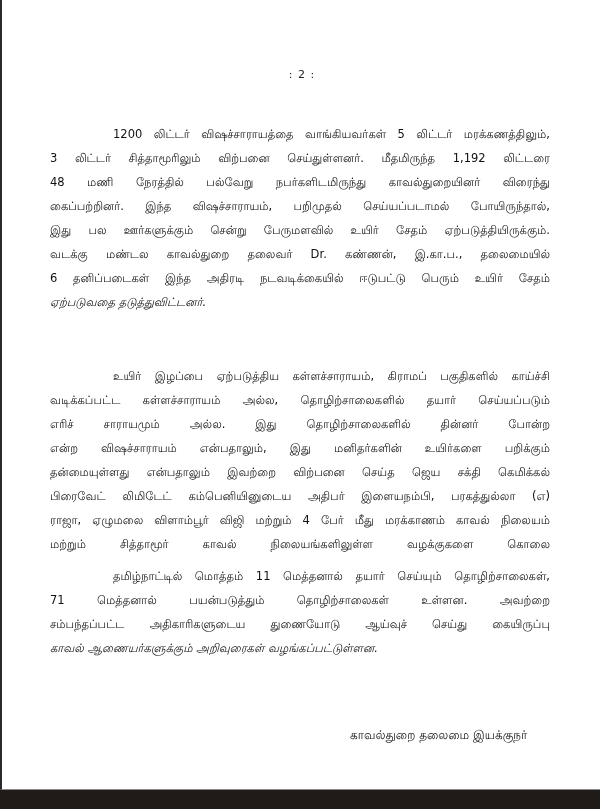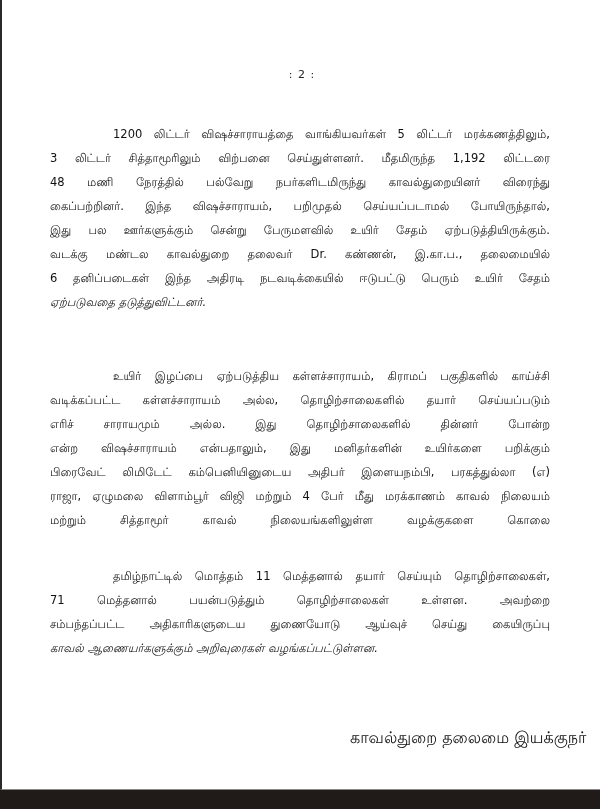--- a/index.html
+++ b/index.html
@@ -66,21 +66,21 @@
       padding-left: 63px;
     }
     .p1 { top: 122px; }
     .p2 { top: 324px; margin-top: 40px; }
     .p3 { top: 564px; }
     .signature {
       position: absolute;
       top: 728px;
       left: 348px;
       font-family: "DejaVu Sans", sans-serif;
-      font-size: 16px;
+      font-size: 12px;
       color: #111;
       white-space: nowrap;
     }
   </style>
 </head>
 <body>
 
 <div class="page">
   <div class="page-number">: 2 :</div>
 
@@ -93,20 +93,21 @@
     <span class="line">வடக்கு மண்டல காவல்துறை தலைவர் Dr. கண்ணன், இ.கா.ப., தலைமையில்</span>
     <span class="line">6 தனிப்படைகள் இந்த அதிரடி நடவடிக்கையில் ஈடுபட்டு பெரும் உயிர் சேதம்</span>
     <span class="line last">ஏற்படுவதை தடுத்துவிட்டனர்.</span>
   </div>
 
   <div class="para p2">
     <span class="line indent">உயிர் இழப்பை ஏற்படுத்திய கள்ளச்சாராயம், கிராமப் பகுதிகளில் காய்ச்சி</span>
     <span class="line">வடிக்கப்பட்ட கள்ளச்சாராயம் அல்ல, தொழிற்சாலைகளில் தயார் செய்யப்படும்</span>
     <span class="line">எரிச் சாராயமும் அல்ல.   இது தொழிற்சாலைகளில் தின்னர் போன்ற</span>
     <span class="line">என்ற விஷச்சாராயம் என்பதாலும், இது மனிதர்களின்  உயிர்களை பறிக்கும்</span>
+    <span class="line">தன்மையுள்ளது என்பதாலும் இவற்றை விற்பனை செய்த ஜெய சக்தி கெமிக்கல்</span>
     <span class="line">பிரைவேட் லிமிடேட் கம்பெனியினுடைய அதிபர் இளையநம்பி, பரகத்துல்லா (எ)</span>
     <span class="line">ராஜா, ஏழுமலை விளாம்பூர் விஜி  மற்றும் 4 பேர் மீது மரக்காணம் காவல் நிலையம்</span>
     <span class="line">மற்றும் சித்தாமூர் காவல் நிலையங்களிலுள்ள வழக்குகளை கொலை</span>
   </div>
 
   <div class="para p3">
     <span class="line indent">தமிழ்நாட்டில் மொத்தம் 11 மெத்தனால் தயார் செய்யும் தொழிற்சாலைகள்,</span>
     <span class="line">71 மெத்தனால் பயன்படுத்தும் தொழிற்சாலைகள் உள்ளன.   அவற்றை</span>
     <span class="line">சம்பந்தப்பட்ட அதிகாரிகளுடைய துணையோடு ஆய்வுச் செய்து கையிருப்பு</span>
     <span class="line last">காவல் ஆணையர்களுக்கும் அறிவுரைகள் வழங்கப்பட்டுள்ளன.</span>

